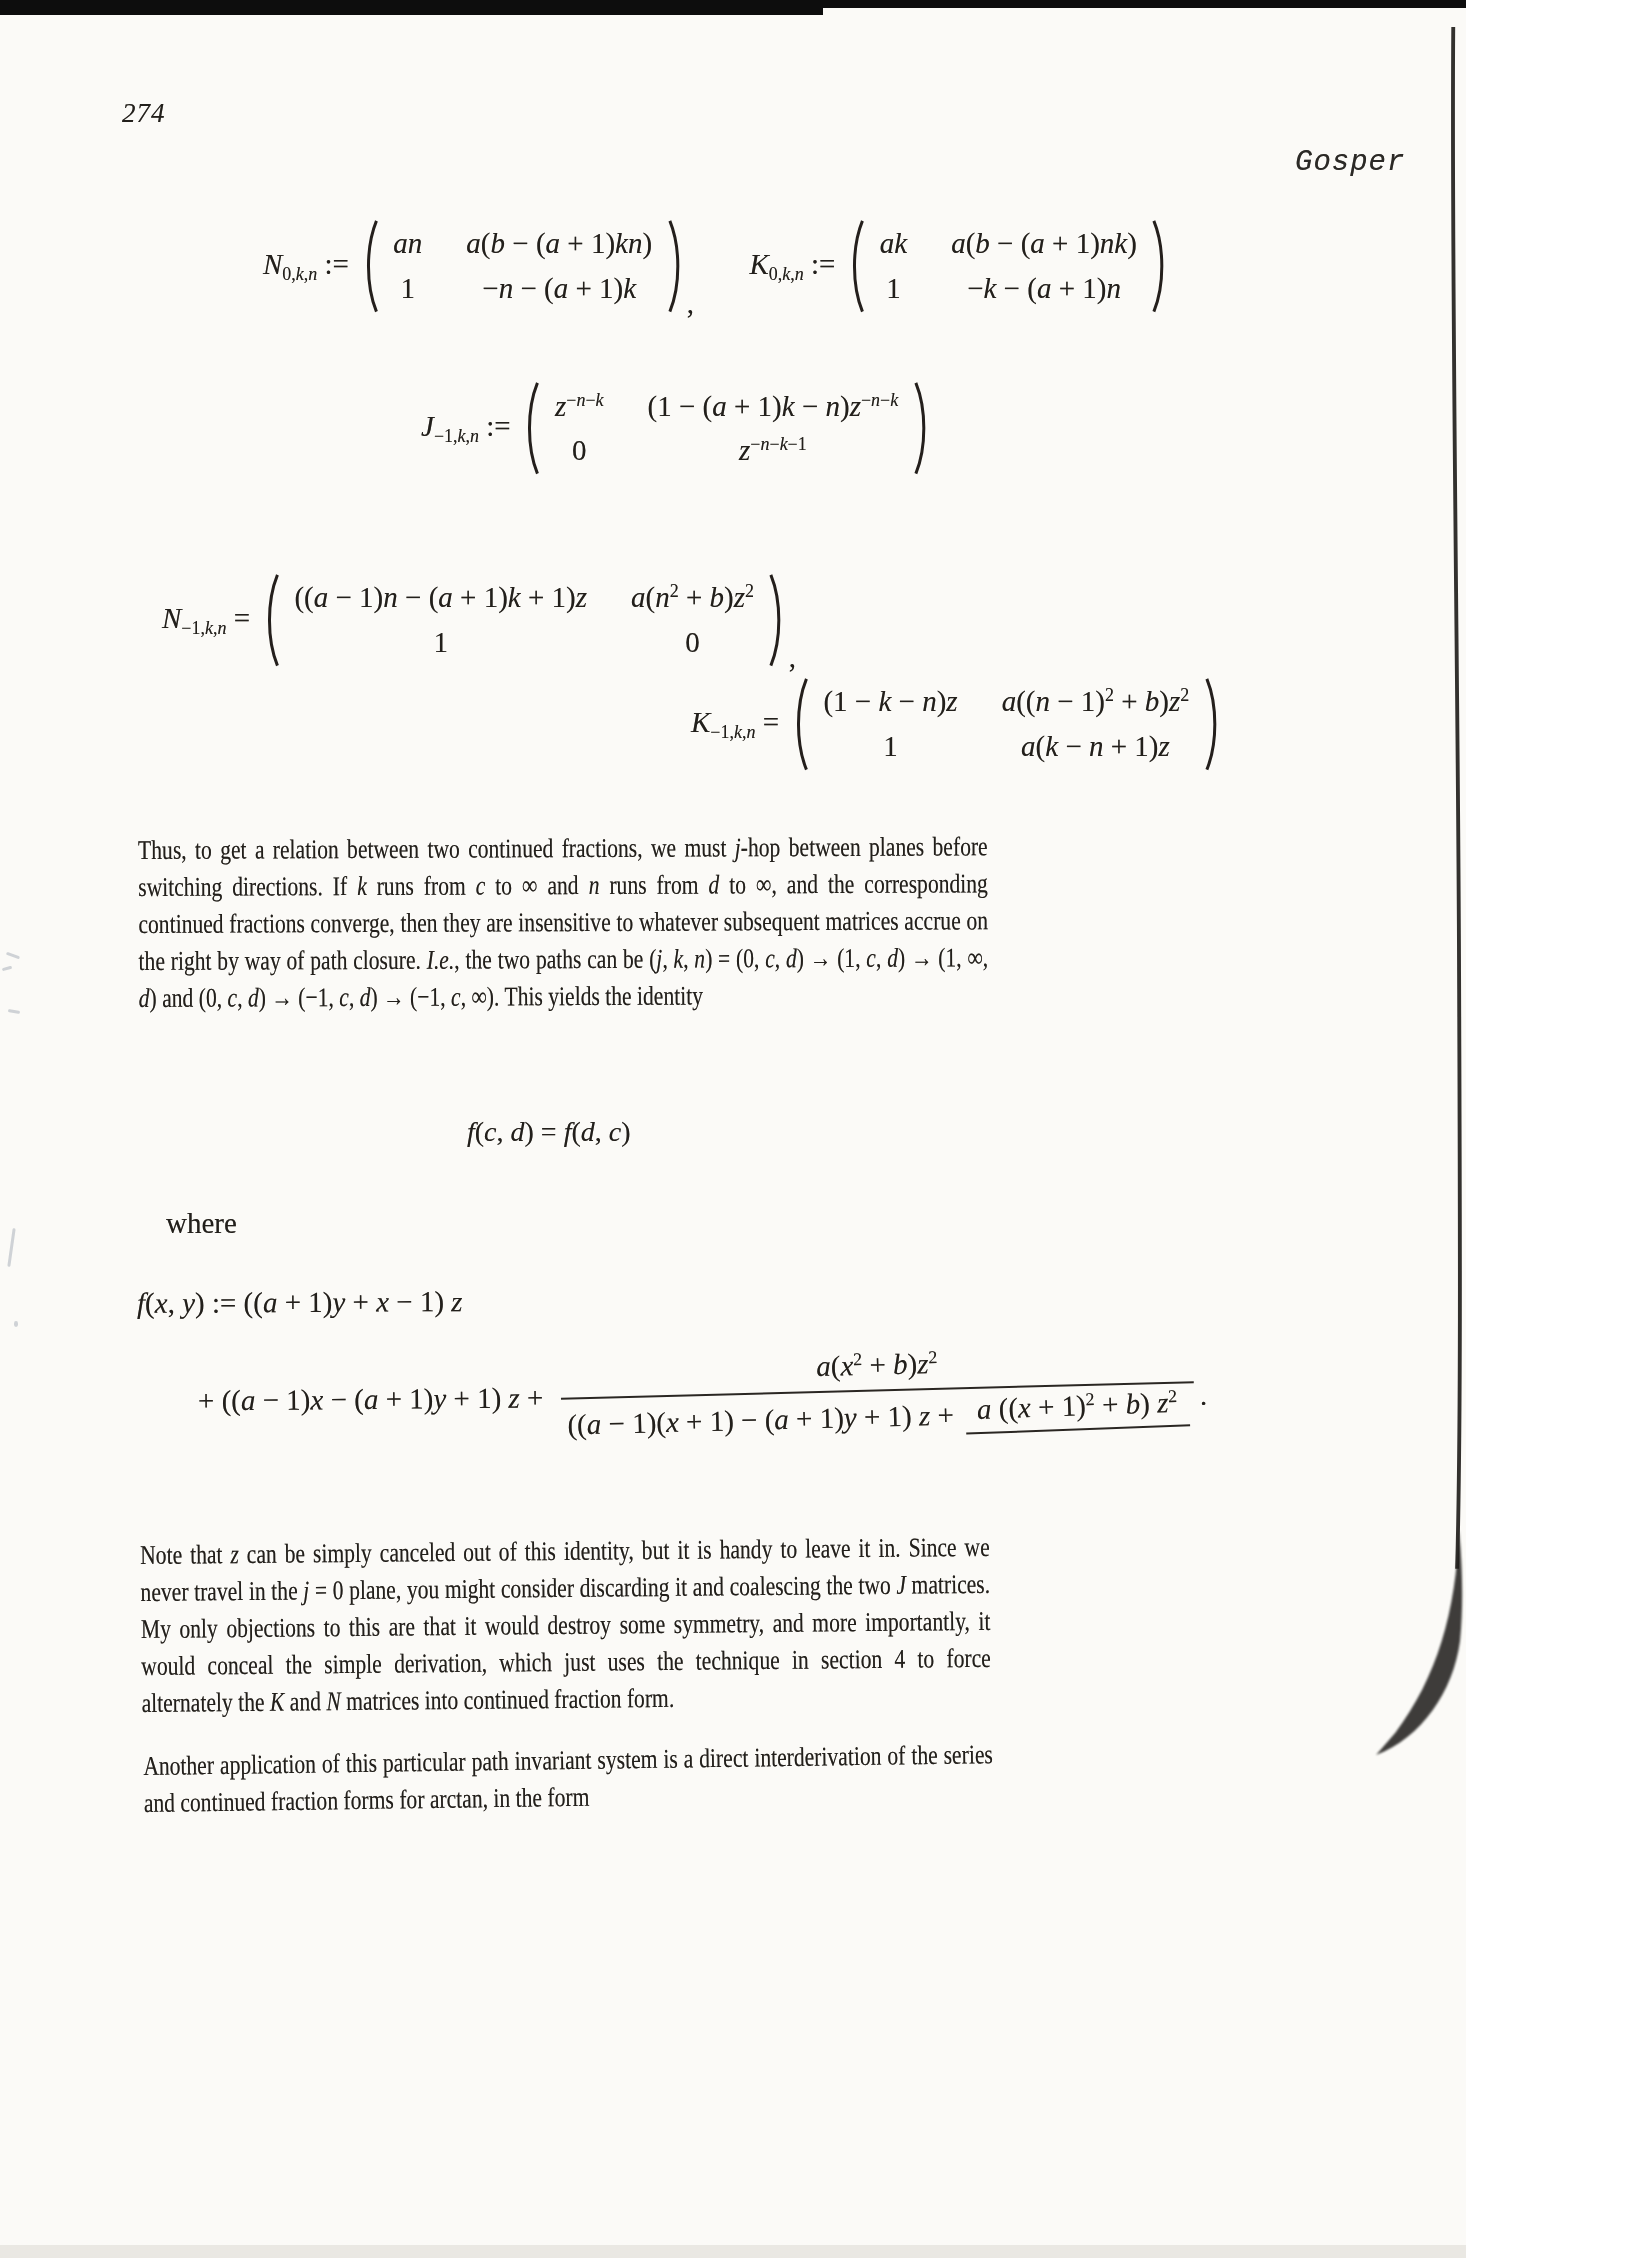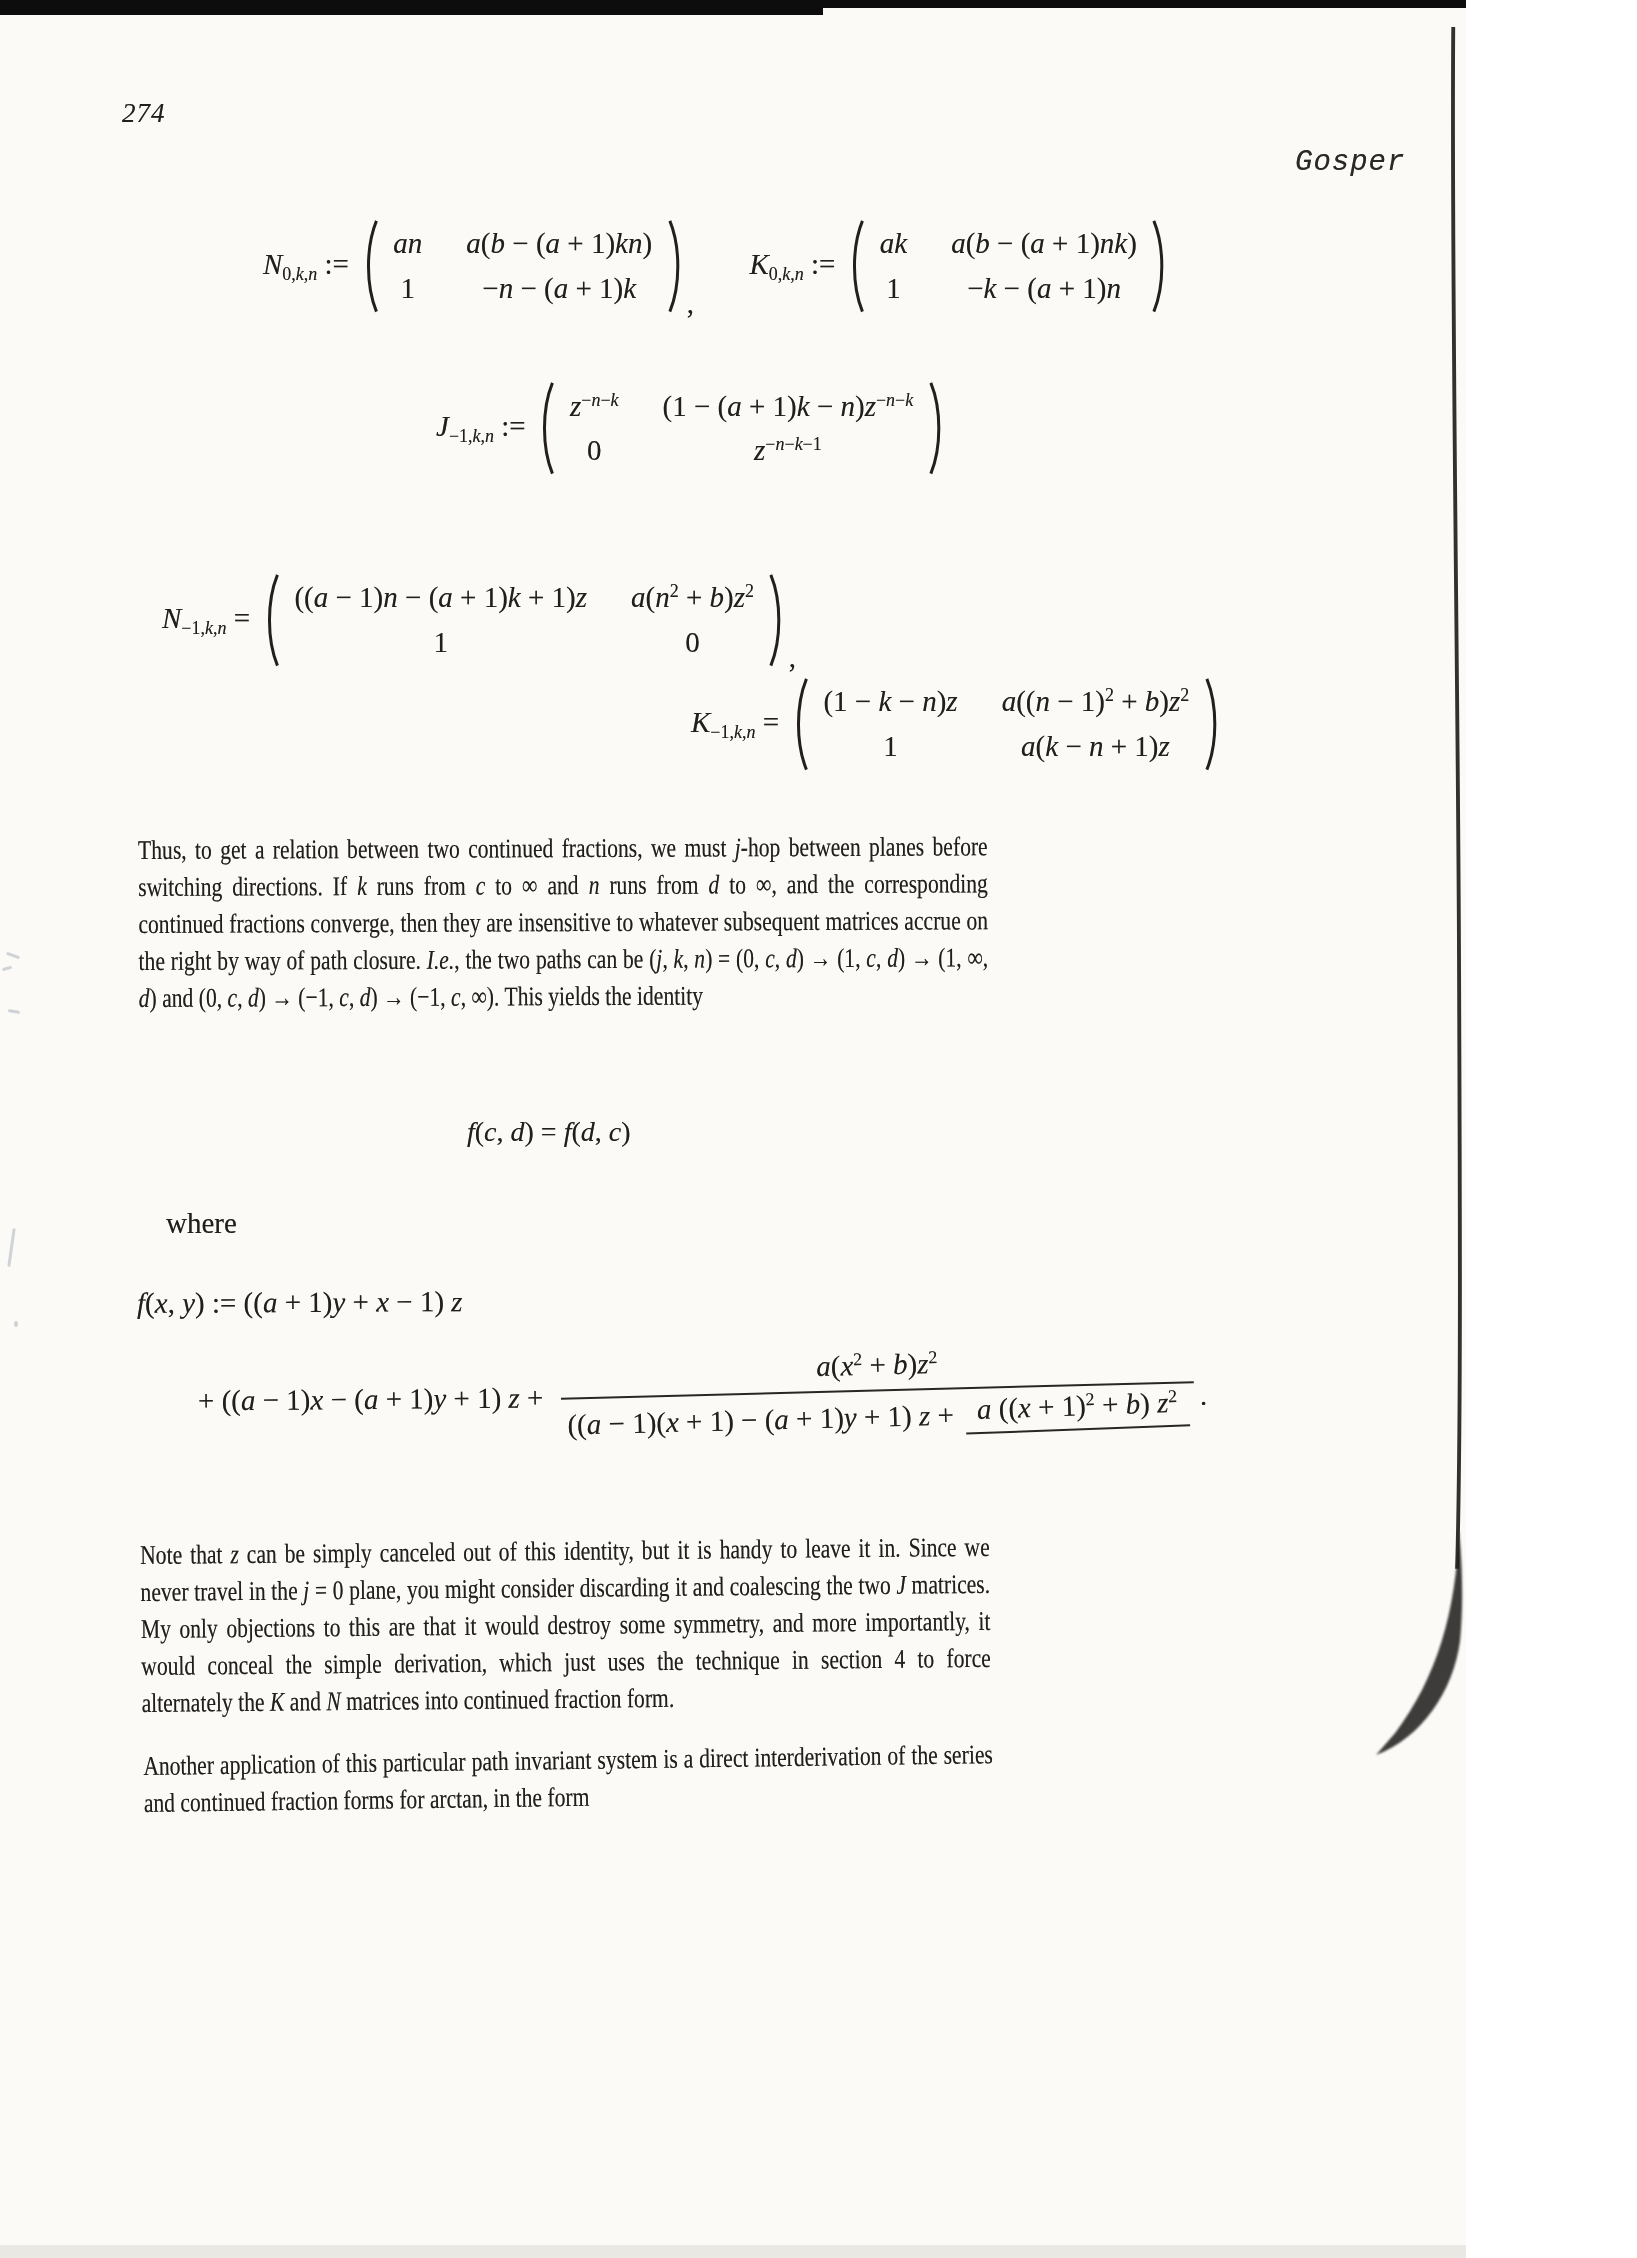--- a/index.html
+++ b/index.html
@@ -121,21 +121,21 @@
         </span>
         <span class="paren">
             <svg viewBox="0 0 20 100" preserveAspectRatio="none">
               <path d="M4 3 C15 30 15 70 4 97" fill="none" stroke="#241f1c" stroke-width="3" vector-effect="non-scaling-stroke"></path>
             </svg>
           </span>
       </span>
     </span>
   </div>
 
-  <div class="eq txt" style="left:436px;top:380px;">
+  <div class="eq txt" style="left:421px;top:380px;">
     <span class="meq">
       <span class="lhs"><i>J</i><sub>−1,<i>k</i>,<i>n</i></sub> :=</span>
       <span class="mat">
         <span class="paren">
             <svg viewBox="0 0 20 100" preserveAspectRatio="none">
               <path d="M16 3 C5 30 5 70 16 97" fill="none" stroke="#241f1c" stroke-width="3" vector-effect="non-scaling-stroke"></path>
             </svg>
           </span>
         <span class="mgrid" style="row-gap:7.7px;">
           <span><i>z</i><sup>−<i>n</i>−<i>k</i></sup></span>

